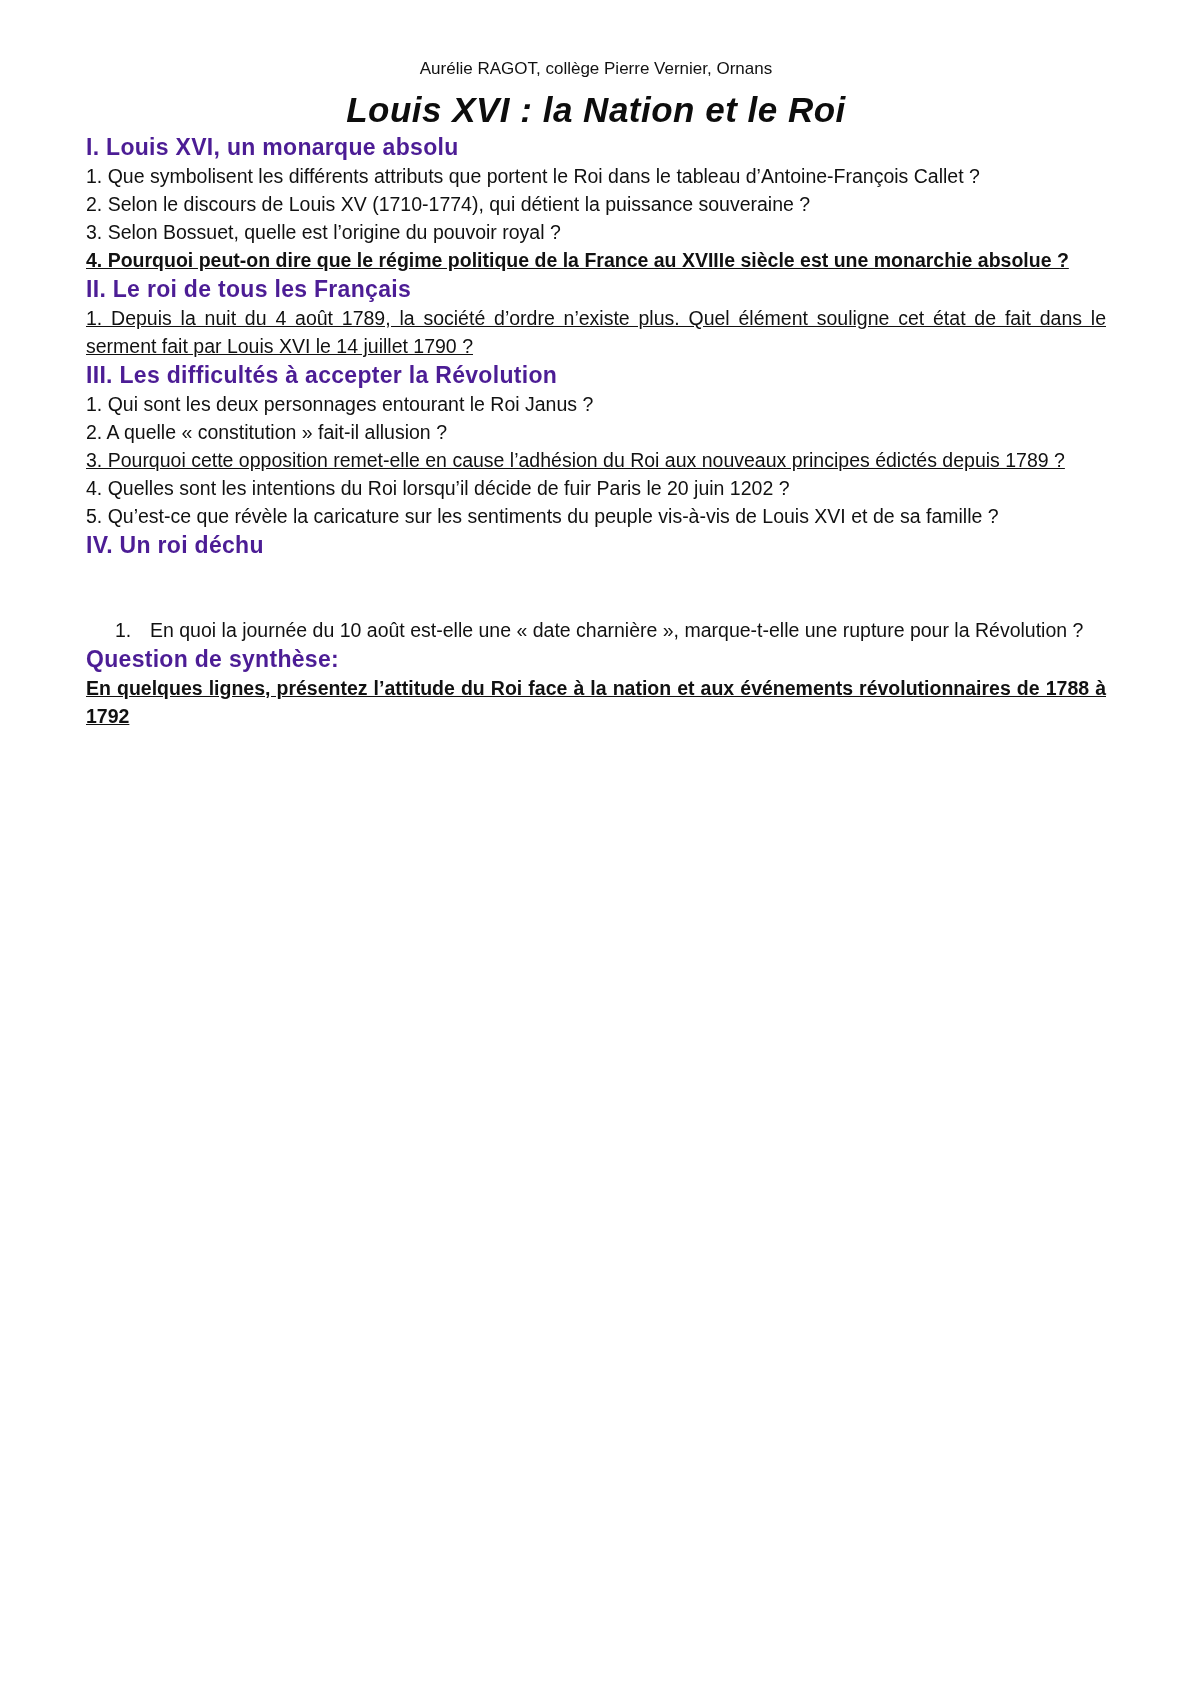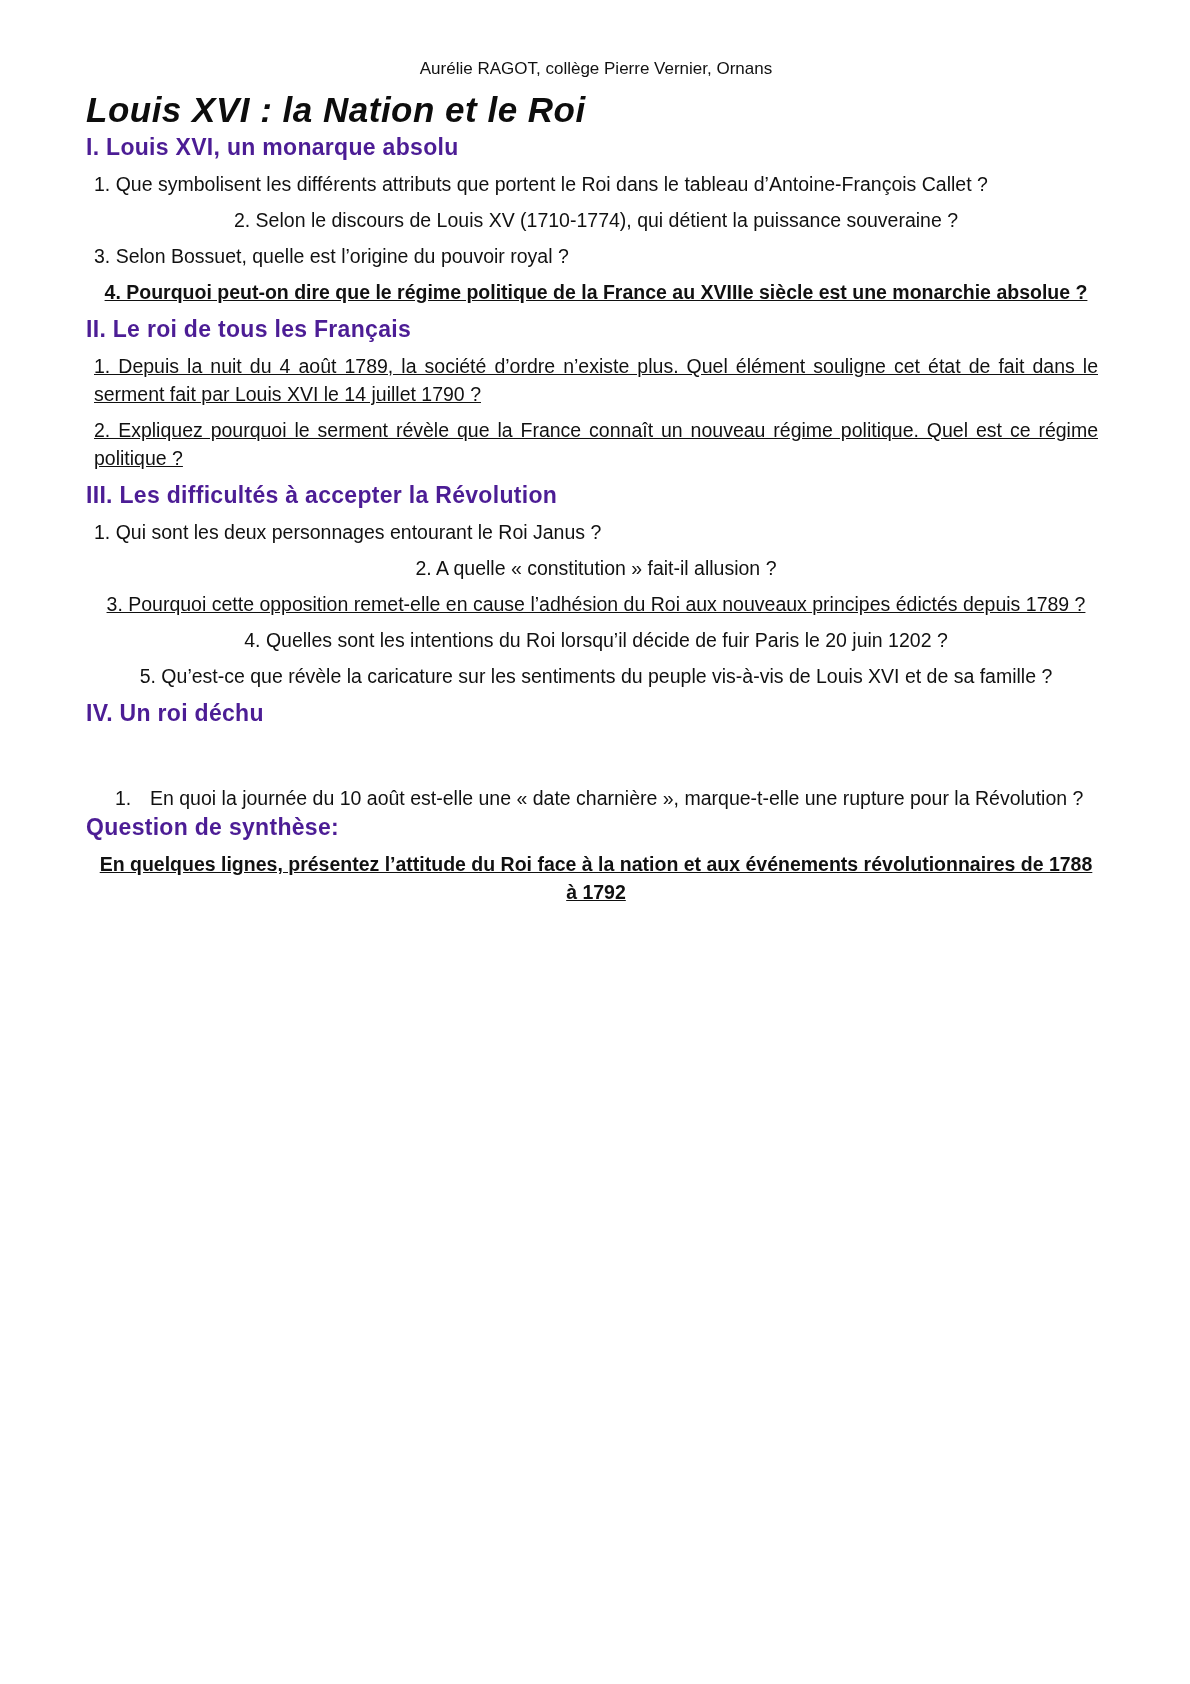--- a/index.html
+++ b/index.html
@@ -21,51 +21,51 @@
     padding: 58px 84px 40px 86px;
     background: #ffffff;
   }
   .doc-header {
     text-align: center;
     font-size: 17px;
     line-height: 22px;
     color: #111111;
   }
   .doc-title {
-    text-align: left;
+    text-align: center;
     font-size: 35px;
     line-height: 44px;
     font-weight: bold;
     font-style: italic;
     margin: 8px 0 0 0;
     letter-spacing: 0.5px;
     color: #0d0d0d;
   }
   h2.section-heading {
     font-size: 23px;
     line-height: 30px;
     font-weight: bold;
     margin: 0;
     letter-spacing: 0.3px;
     color: #4c1d95;
   }
   p.q {
     font-size: 19.5px;
     line-height: 28px;
-    margin: 8px;
+    margin: 0;
     color: #111111;
   }
   .bold { font-weight: bold; }
   .justify { text-align: justify; text-decoration: underline; }
 
   
   .mt-30 { margin-top: 30px; }
   .mt-27 { margin-top: 27px; }
   .mt-26 { margin-top: 26px; }
-  .mt-24 { margin-top: 24px; text-align: center; }
+  .mt-24 { margin-top: 24px; }
   .mt-22 { margin-top: 22px; }
   .mt-20 { margin-top: 20px; }
   .mt-50 { margin-top: 50px; }
   .mt-49 { margin-top: 49px; }
   .mt-56 { margin-top: 56px; }
 
   .list-item {
     display: flex;
     padding-left: 29px;
     font-size: 19.5px;
@@ -93,21 +93,20 @@
     <h2 class="section-heading mt-30">I. Louis XVI, un monarque absolu</h2>
     <p class="q mt-30">1. Que symbolisent les différents attributs  que portent le Roi dans le tableau d’Antoine-François Callet ?</p>
     <p class="q mt-24">2. Selon le discours de Louis XV (1710-1774), qui détient la puissance souveraine ?</p>
     <p class="q mt-22">3. Selon Bossuet, quelle est l’origine du pouvoir royal ?</p>
     <p class="q bold justify mt-24">4. Pourquoi peut-on dire que le régime politique de la France au XVIIIe siècle est une monarchie absolue ?</p>
   </section>
 
   <section>
     <h2 class="section-heading mt-20">II. Le roi de tous les Français</h2>
     <p class="q justify mt-26">1. Depuis la nuit du 4 août 1789, la société d’ordre n’existe plus. Quel élément souligne cet état de fait dans le serment fait par Louis XVI le 14 juillet 1790 ?</p>
-    <p class="q justify mt-50">2. Expliquez pourquoi le serment révèle que la France connaît un nouveau régime politique. Quel est ce régime politique ?</p>
   </section>
 
   <section>
     <h2 class="section-heading mt-22">III. Les difficultés à accepter la Révolution</h2>
     <p class="q mt-27">1. Qui sont les deux personnages entourant le Roi Janus ?</p>
     <p class="q mt-24">2. A quelle « constitution » fait-il allusion ?</p>
     <p class="q justify mt-24">3. Pourquoi cette opposition remet-elle en cause l’adhésion du Roi aux nouveaux principes édictés depuis 1789 ?</p>
     <p class="q mt-24">4. Quelles sont les intentions du Roi lorsqu’il décide de fuir Paris le 20 juin 1202 ?</p>
     <p class="q mt-24">5. Qu’est-ce que révèle la caricature sur les sentiments du peuple vis-à-vis de Louis XVI et de sa famille ?</p>
   </section>

